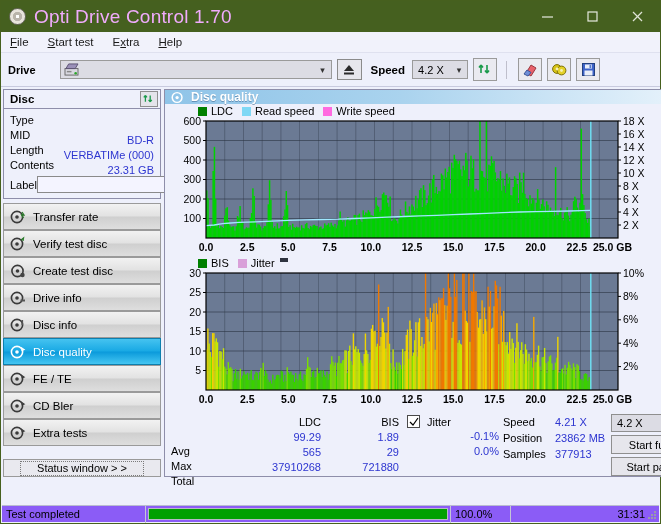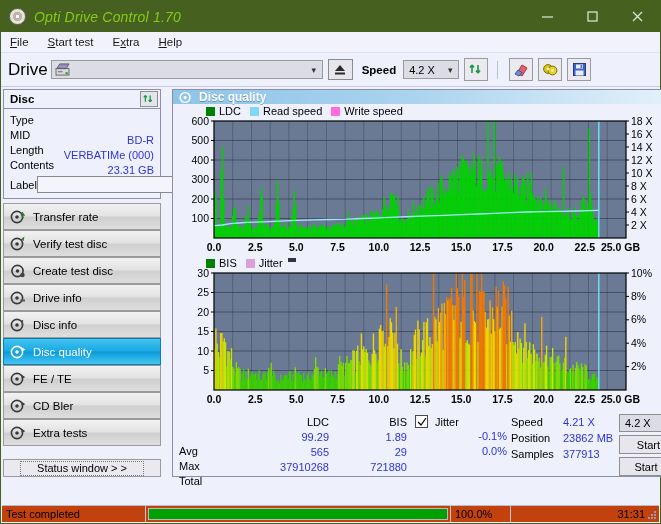--- a/index.html
+++ b/index.html
@@ -16,53 +16,53 @@
     background:#eef0fb;
   }
   
   .titlebar{
     height:31px;background:#45601f;display:flex;align-items:center;
     padding-left:8px;box-sizing:border-box;
   }
   .tb-icon{width:17px;height:17px;border-radius:50%;
     background:radial-gradient(circle at 50% 50%, #ffffff 0 16%, #b9b4aa 17% 42%, #e8e4dc 43% 75%, #8d8880 76% 100%);
     border:1px solid #6a6a60;box-sizing:border-box;margin-right:8px;}
-  .tb-title{color:#84cc16;font-size:14px;letter-spacing:.2px;font-style:italic;}
+  .tb-title{color:#f0abfc;font-size:19px;letter-spacing:.2px;}
   .tb-spacer{flex:1;}
   .tb-btn{width:45px;height:31px;display:flex;align-items:center;justify-content:center;color:#e7eadf;}
   .tb-btn svg{display:block;}
   
   .menubar{height:21px;background:#f1f2fb;display:flex;align-items:center;
     padding-left:9px;border-bottom:1px solid #dfe1ef;box-sizing:border-box;}
   .menuitem{font-size:11.5px;margin-right:19px;color:#1a1a1a;}
   .menuitem u{text-decoration:underline;}
   
   .toolbar{height:34px;background:#eef0fb;display:flex;align-items:center;
     padding:0 7px;box-sizing:border-box;border-bottom:1px solid #c8cade;}
-  .tbl-label{font-weight:normal;font-size:17px;margin-right:3px;}
+  .tbl-label{font-weight:bold;font-size:11px;margin-right:24px;}
   .combo{
     height:19px;border:1px solid #9a9a9a;background:#dcdce4;
     display:flex;align-items:center;box-sizing:border-box;font-size:11px;
   }
   .drive-combo{width:272px;padding-left:3px;}
   .drive-ic{width:15px;height:13px;margin-right:4px;flex:none;}
   .combo .caret{margin-left:auto;width:16px;text-align:center;color:#333;font-size:9px;}
   .eject{
     width:25px;height:21px;border:1px solid #8b8b8b;background:#e6e6ec;
     margin-left:5px;display:flex;align-items:center;justify-content:center;box-sizing:border-box;
   }
   .speed-label{font-weight:bold;font-size:11.5px;margin:0 7px 0 9px;}
   .speed-combo{width:56px;padding-left:5px;}
   .ibtn{
     width:24px;height:23px;border:1px solid #9b9b9b;background:#eaeaf0;
     display:flex;align-items:center;justify-content:center;box-sizing:border-box;margin-left:5px;
   }
   .sep{width:1px;height:18px;background:#bfbfcc;margin:0 6px 0 9px;}
   
-  .body{display:flex;height:390px;padding:2px 2px 0 2px;box-sizing:border-box;gap:8px;}
+  .body{display:flex;height:390px;padding:2px 2px 0 2px;box-sizing:border-box;}
   
   .sidebar{width:158px;flex:none;display:flex;flex-direction:column;}
   .discbox{border:1px solid #8e8eaa;background:#eef0fb;box-sizing:border-box;}
   .disc-head{
     height:19px;display:flex;align-items:center;justify-content:space-between;
     border-bottom:1px solid #8e8eaa;padding:0 2px 0 6px;box-sizing:border-box;
   }
   .disc-head b{font-size:11.5px;}
   .mini-btn{width:18px;height:16px;border:1px solid #8f8f8f;background:#e4e4ea;
     display:flex;align-items:center;justify-content:center;box-sizing:border-box;}
@@ -126,21 +126,21 @@
   .sp-row .k{width:52px;}
   .sp-row .v{color:#2d35d0;}
   .btncol{flex:1;display:flex;flex-direction:column;align-items:flex-end;}
   .sel-speed{width:76px;height:18px;border:1px solid #8f8f8f;background:#dcdce4;
     display:flex;align-items:center;padding-left:5px;box-sizing:border-box;font-size:11px;}
   .act-btn{width:76px;height:19px;margin-top:3px;border:1px solid #8f8f8f;background:#e6e6ec;
     display:flex;align-items:center;justify-content:center;box-sizing:border-box;font-size:11px;}
   
   .statusbar{
     position:absolute;left:1px;right:1px;bottom:1px;height:17px;
-    background:#c2410c;display:flex;align-items:center;font-size:11px;
+    background:#8b5cf6;display:flex;align-items:center;font-size:11px;
     border-top:1px solid #b9bcd0;box-sizing:border-box;
   }
   .sb-cell{border-right:1px solid #c3c5d6;height:17px;display:flex;align-items:center;padding:0 4px;box-sizing:border-box;}
   .sb-msg{width:144px;}
   .sb-bar{width:305px;padding:1px 2px;}
   .bar-out{width:100%;height:12px;background:#f6f6fb;border:1px solid #b8b8c8;box-sizing:border-box;}
   .bar-in{height:100%;background:#00a000;}
   .sb-pct{width:60px;}
   .sb-time{flex:1;justify-content:flex-end;border-right:none;padding-right:14px;}
   .grip{position:absolute;right:2px;bottom:2px;width:10px;height:10px;}

